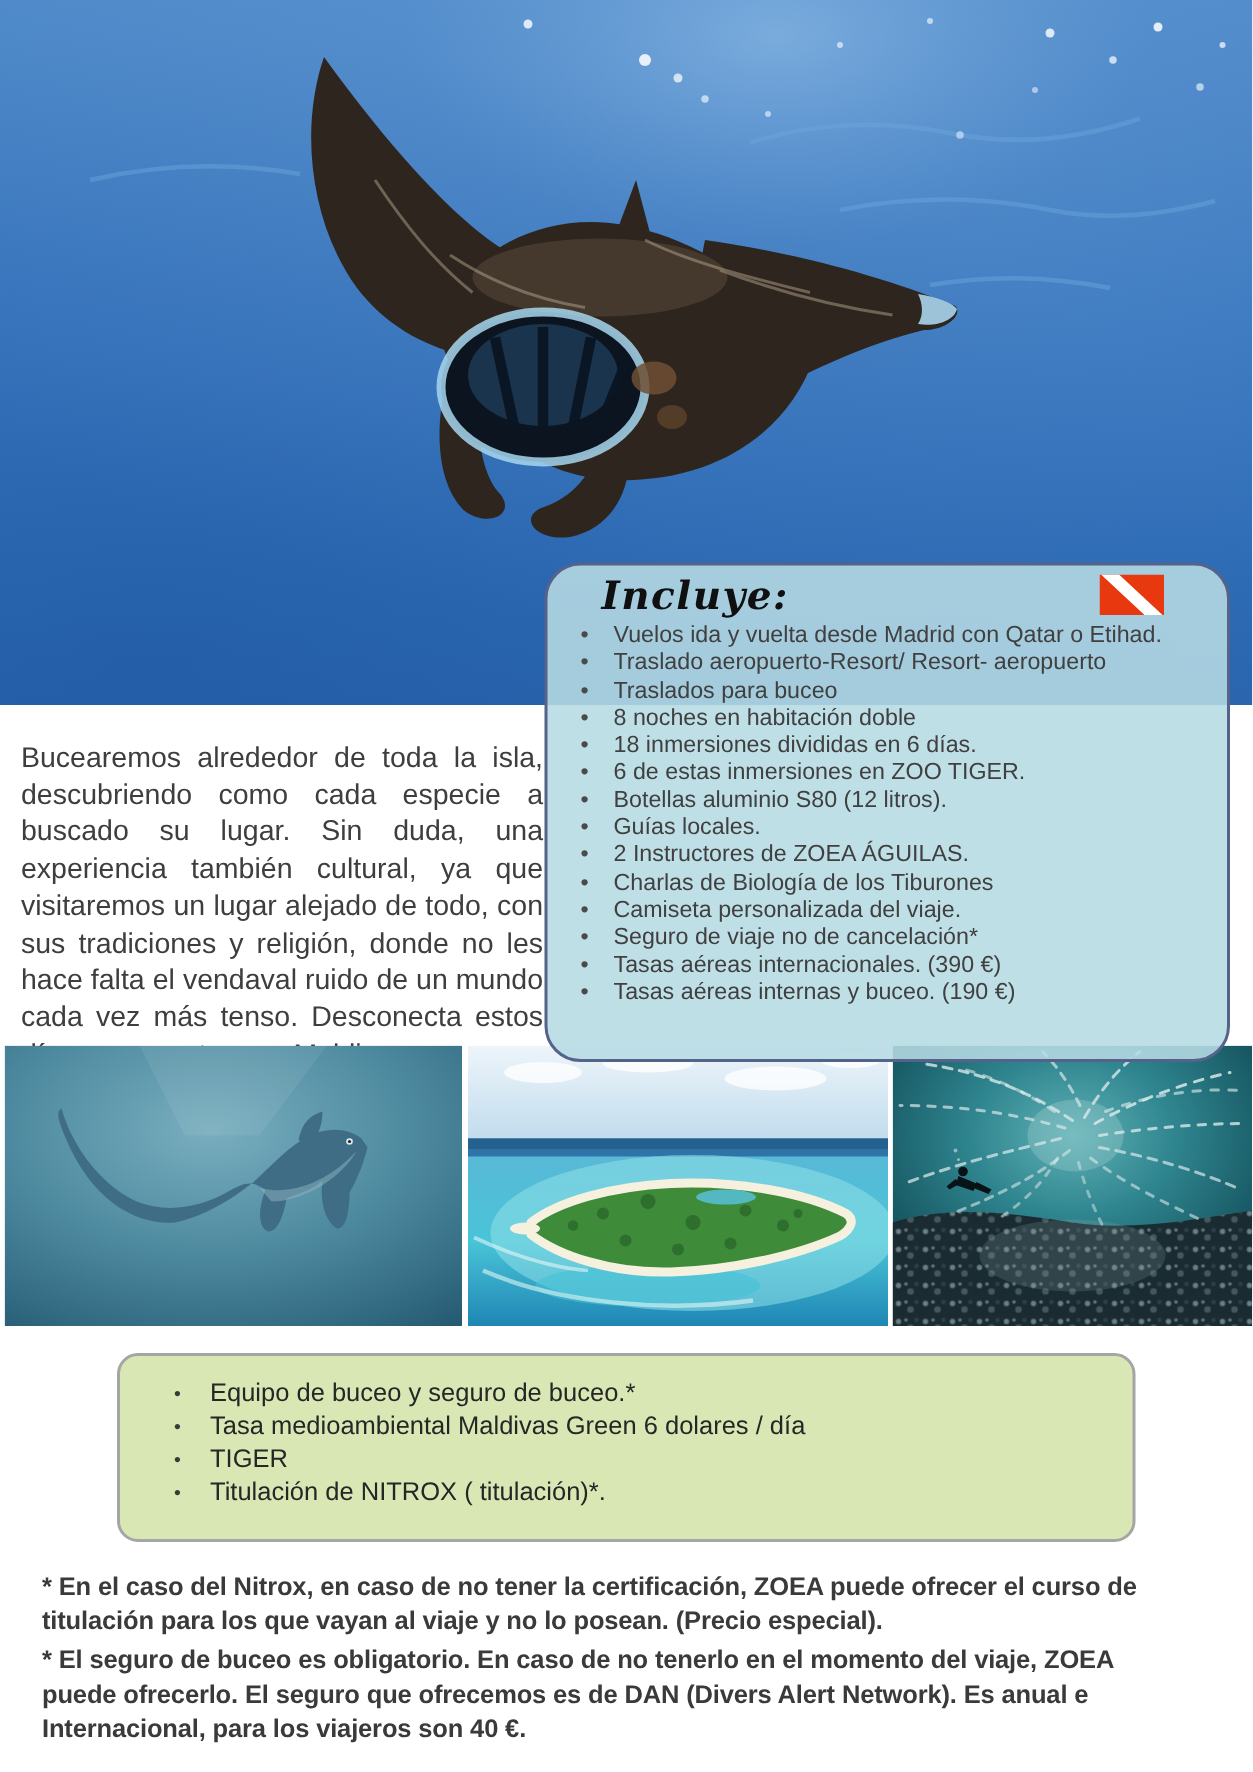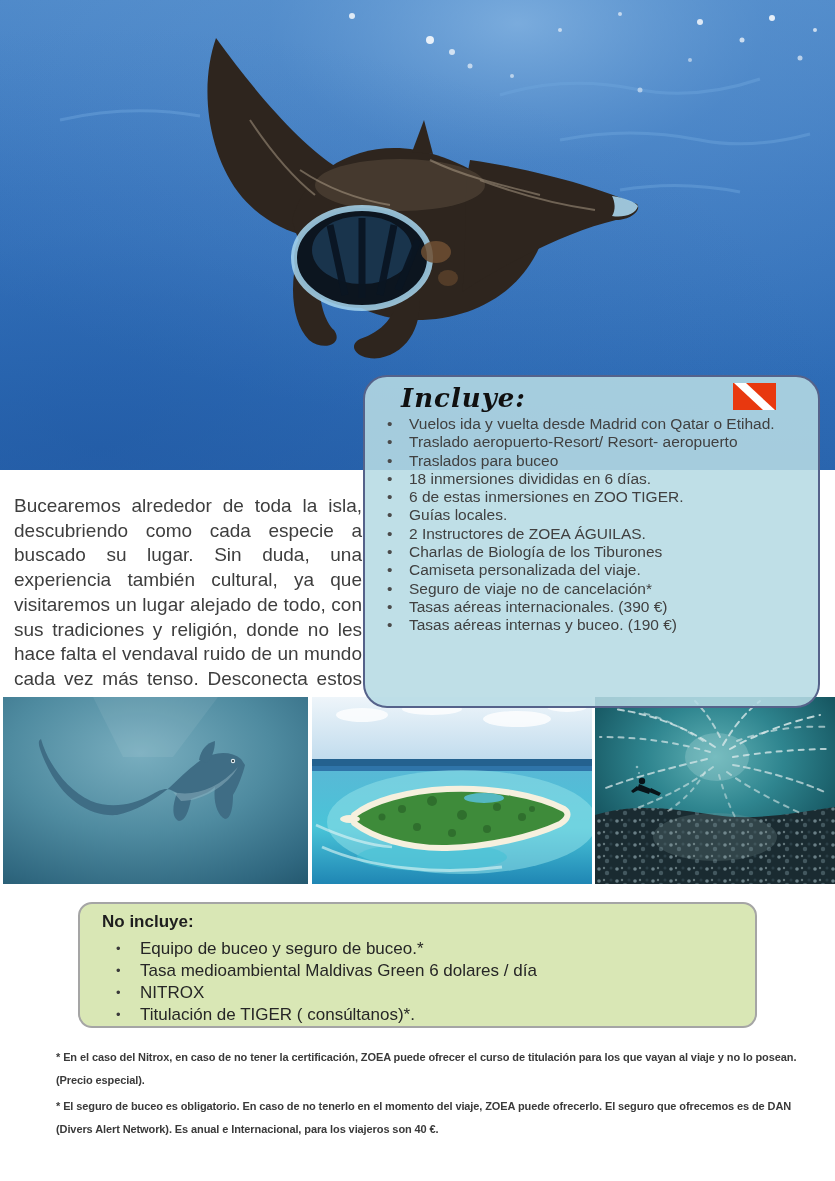--- a/index.html
+++ b/index.html
@@ -48,22 +48,22 @@
     background:#d9e7b5; border:2px solid #a5a5a5; border-radius:14px;
     padding:8px 18px 6px 18px;
   }
   .noincluye-title { margin:0 0 3px 4px; font-size:17px; line-height:20px; color:#1e1e1e; }
   .noincluye-title .b { font-weight:bold; }
   .noincluye-list { margin:6px; padding:0; list-style:none; font-size:17px; color:#262626; }
   .noincluye-list li { position:relative; padding-left:36px; line-height:22px; }
   .noincluye-list li::before { content:"\2022"; position:absolute; left:12px; color:#3a3a3a; font-size:13px; }
 
   .footnotes {
-    position:absolute; left:56px; top:1046px; width:753px;
-    font-size:11px; font-weight:bold; letter-spacing:-0.1px;
+    position:absolute; left:28px; top:1046px; width:753px;
+    font-size:17px; font-weight:bold; letter-spacing:-0.1px;
     color:#3a3a3a; z-index:4;
   }
   .footnotes p { margin:0 0 3px 0; line-height:23px; }
 </style>
 </head>
 <body>
 
 <div class="page">
 
   <section class="photo photo-manta">
@@ -155,22 +155,24 @@
       <svg viewBox="0 0 43 27" aria-hidden="true">
         <rect width="43" height="27" fill="#e8380f"></rect>
         <polygon points="1,0 13,0 42,27 30,27" fill="#ffffff"></polygon>
       </svg>
     </span>
     <ul class="incluye-list">
 
     <li>Vuelos ida y vuelta desde Madrid con Qatar o Etihad.</li>
         <li>Traslado aeropuerto-Resort/ Resort- aeropuerto</li>
         <li>Traslados para buceo</li>
+        <li>8 noches en habitación doble</li>
         <li>18 inmersiones divididas en 6 días.</li>
         <li>6 de estas inmersiones en ZOO TIGER.</li>
+        <li>Botellas aluminio S80 (12 litros).</li>
         <li>Guías locales.</li>
         <li>2 Instructores de ZOEA ÁGUILAS.</li>
         <li>Charlas de Biología de los Tiburones</li>
         <li>Camiseta personalizada del viaje.</li>
         <li>Seguro de viaje no de cancelación*</li>
         <li>Tasas aéreas internacionales. (390 €)</li>
         <li>Tasas aéreas internas y buceo. (190 €)</li>
       </ul>
   </aside>
 
@@ -285,27 +287,26 @@
         <path d="M44 87 L 56 92 L 54 97 L 42 93 Z"></path>
         <path d="M54 95 L 64 99 L 66 96 L 56 91 Z"></path>
         <path d="M42 89 L 36 94 L 38 96 L 45 92 Z"></path>
       </g>
       <circle cx="44" cy="76" r="1" fill="#cfe3e6" opacity="0.6"></circle>
       <circle cx="42" cy="70" r="1.3" fill="#cfe3e6" opacity="0.6"></circle>
     </svg>
   </section>
 
   <aside class="noincluye-box">
-    <h3 class="noincluye-title"><span class="b">No incluye</span><span>:</span></h3>
     <ul class="noincluye-list">
 
     <li>Equipo de buceo y seguro de buceo.*</li>
         <li>Tasa medioambiental Maldivas Green 6 dolares / día</li>
-        <li>NITROX</li>
-        <li>Titulación de TIGER ( consúltanos)*.</li>
+        <li>TIGER</li>
+        <li>Titulación de NITROX ( titulación)*.</li>
       </ul>
   </aside>
 
   <footer class="footnotes">
     <p>* En el caso del Nitrox, en caso de no tener la certificación, ZOEA puede ofrecer el curso de titulación para los que vayan al viaje y no lo posean. (Precio especial).</p>
     <p>* El seguro de buceo es obligatorio. En caso de no tenerlo en el momento del viaje, ZOEA puede ofrecerlo. El seguro que ofrecemos es de DAN (Divers Alert Network). Es anual e Internacional, para los viajeros son 40 €.</p>
   </footer>
 
 </div>
 

